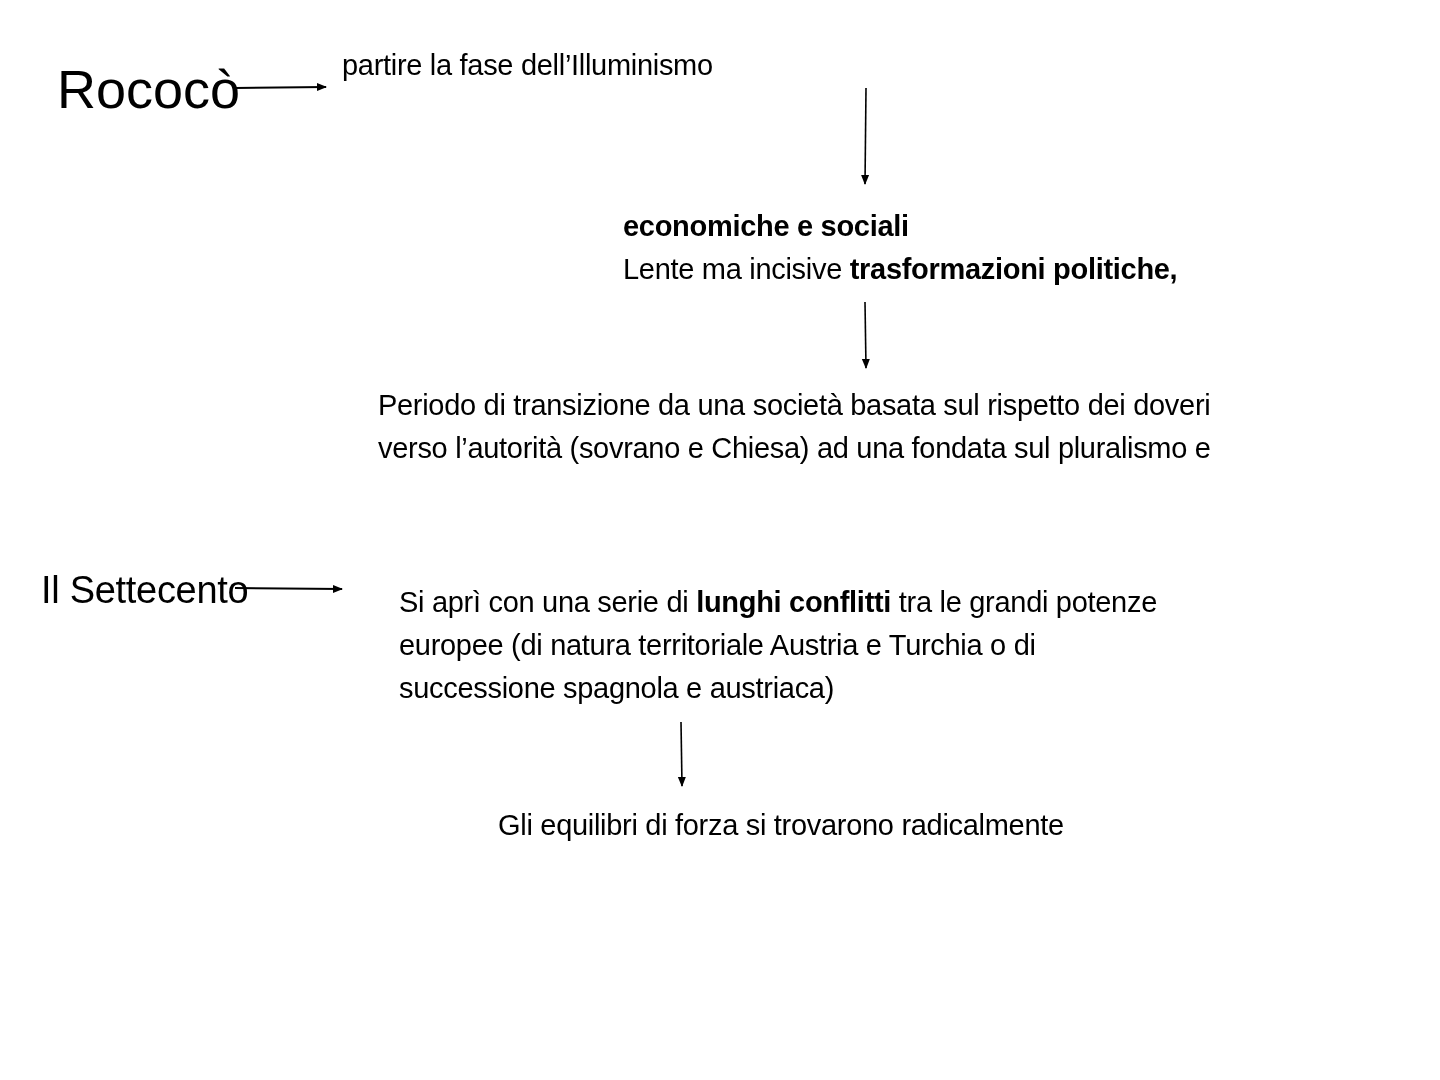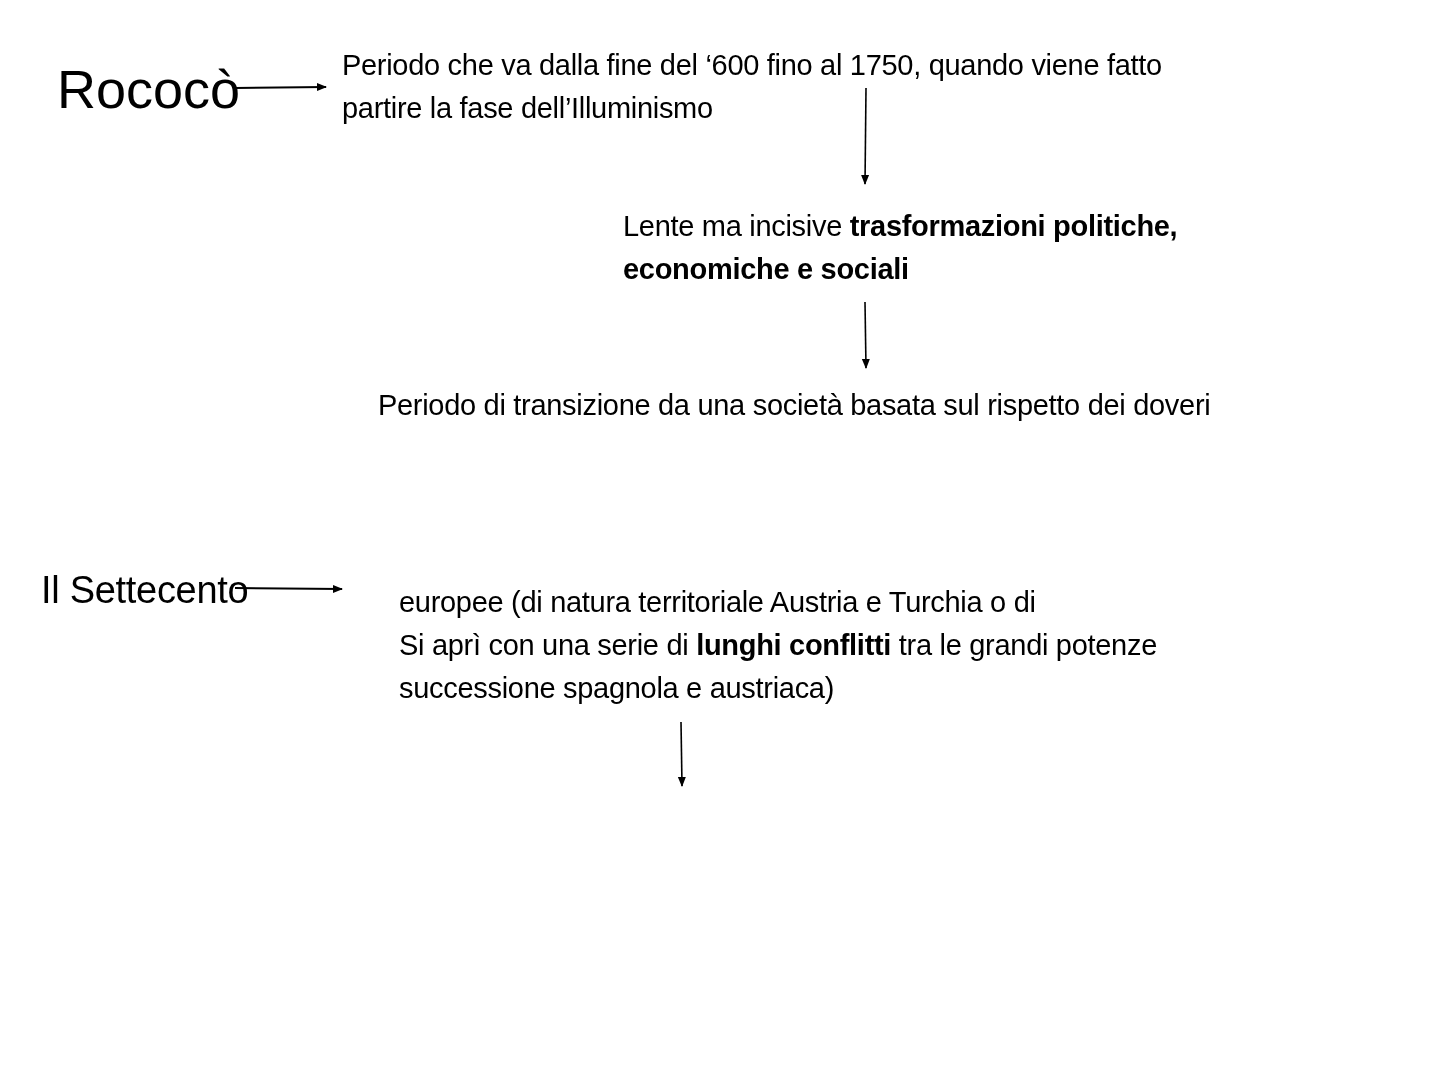--- a/index.html
+++ b/index.html
@@ -47,40 +47,41 @@
       pointer-events: none;
     }
   </style>
 </head>
 <body>
 
 <div class="title-rococo">Rococò</div>
 <div class="title-settecento">Il Settecento</div>
 
 <div class="node" style="left:342px; top:44px;">
-  <div>Periodo che va dalla fine del ‘600 fino al 1750, quando viene fatto</div>
   <div>partire la fase dell’Illuminismo</div>
 </div>
 
 <div class="node" style="left:623px; top:205px;">
+  <div><b>economiche e sociali</b></div>
   <div><span>Lente ma incisive </span><b>trasformazioni politiche,</b></div>
-  <div><b>economiche e sociali</b></div>
 </div>
 
 <div class="node" style="left:378px; top:384px;">
   <div>Periodo di transizione da una società basata sul rispetto dei doveri</div>
+  <div>verso l’autorità (sovrano e Chiesa) ad una fondata sul pluralismo e</div>
 </div>
 
 <div class="node" style="left:399px; top:581px;">
+  <div><span>Si aprì con una serie di </span><b>lunghi conflitti</b><span> tra le grandi potenze</span></div>
   <div>europee (di natura territoriale Austria e Turchia o di</div>
-  <div><span>Si aprì con una serie di </span><b>lunghi conflitti</b><span> tra le grandi potenze</span></div>
   <div>successione spagnola e austriaca)</div>
 </div>
 
 <div class="node" style="left:498px; top:804px;">
+  <div>Gli equilibri di forza si trovarono radicalmente</div>
 </div>
 
 <svg class="arrows" viewBox="0 0 1440 1080">
   <defs>
     <marker id="ah" markerWidth="10" markerHeight="10" refX="9" refY="5" orient="auto" markerUnits="userSpaceOnUse">
       <path d="M0,1 L10,5 L0,9 Z" fill="#000"></path>
     </marker>
   </defs>
   <g>
     <line x1="235" y1="88" x2="326" y2="87" stroke="#000" stroke-width="2" marker-end="url(#ah)"></line>

